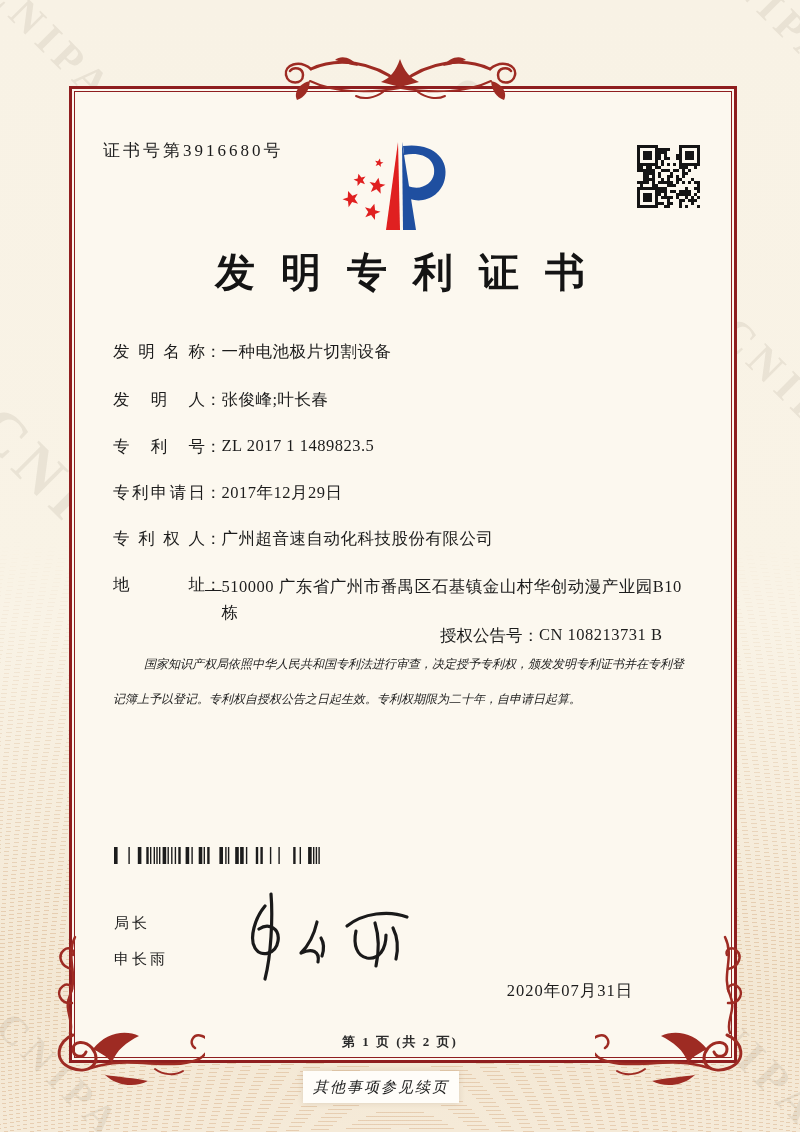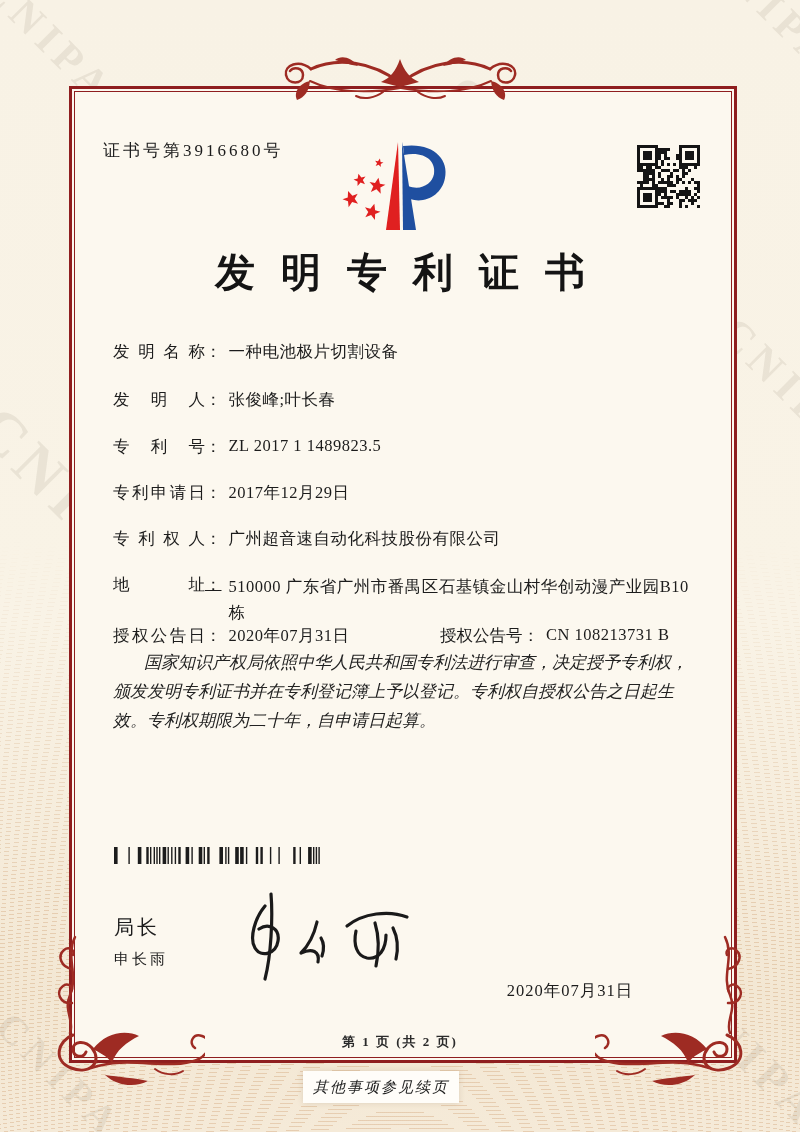--- a/index.html
+++ b/index.html
@@ -24,25 +24,25 @@
   .orn{position:absolute;pointer-events:none;}
   
   .abs{position:absolute;}
   #cert-no{left:103px;top:139px;font-size:17px;letter-spacing:3px;color:#1b1b1b;}
   #title{left:69px;top:245px;width:662px;text-align:center;font-size:40px;font-weight:bold;
          letter-spacing:26px;text-indent:26px;color:#141414;}
   .field-row{position:absolute;left:113px;font-size:16.5px;color:#1c1c1c;}
   .lbl{display:inline-block;width:92px;text-align:justify;text-align-last:justify;
        vertical-align:top;}
   .colon{vertical-align:top;}
-  .val{display:inline-block;margin-left:7px;vertical-align:top;letter-spacing:.5px;}
+  .val{display:inline-block;vertical-align:top;letter-spacing:.5px;}
   .val.wrap{width:470px;line-height:1.55;}
-  .para{position:absolute;left:113px;width:577px;font-size:17px;line-height:29px;
-        font-style:italic;color:#222;text-indent:31px;font-family:Liberation Serif, serif;}
-  #sig-title{left:114px;top:914px;font-size:20px;letter-spacing:3px;color:#1c1c1c;}
+  .para{position:absolute;left:113px;width:577px;font-size:12px;line-height:35px;
+        font-style:italic;color:#222;text-indent:31px;font-family:Liberation Mono, monospace;}
+  #sig-title{left:114px;top:914px;font-size:15px;letter-spacing:3px;color:#1c1c1c;}
   #sig-name{left:114px;top:950px;font-size:15px;letter-spacing:3px;color:#1c1c1c;}
   #issue-date{left:430px;top:980px;width:280px;text-align:center;font-size:16.5px;
               letter-spacing:1px;color:#1c1c1c;}
   #page-info{left:69px;top:1033px;width:662px;text-align:center;font-size:13px;
              letter-spacing:2px;color:#2a2a2a;font-weight:bold;}
   #cont-note{left:303px;top:1071px;width:156px;height:32px;background:#fffdf9;
              box-shadow:0 0 6px rgba(120,90,60,.18);text-align:center;line-height:32px;
              font-size:15px;font-style:italic;letter-spacing:2px;color:#222;}
   #qr{left:637px;top:145px;}
   #barcode{left:114px;top:847px;}
@@ -372,23 +372,20 @@
   </div>
   <div class="field-row" style="top:482px;">
     <span class="lbl">专利申请日</span><span class="colon">：</span><span class="val">2017年12月29日</span>
   </div>
   <div class="field-row" style="top:528px;">
     <span class="lbl">专利权人</span><span class="colon">：</span><span class="val">广州超音速自动化科技股份有限公司</span>
   </div>
   <div class="field-row" style="top:574px;text-decoration:underline;">
     <span class="lbl">地址</span><span class="colon">：</span><span class="val wrap">510000 广东省广州市番禺区石基镇金山村华创动漫产业园B10栋</span>
   </div>
-  <div class="field-row" style="top:625px;">
-    <span class="lbl">授权公告日</span><span class="colon">：</span><span class="val">2020年07月31日</span>
-  </div>
   <div class="field-row" style="top:625px;left:440px;">
     <span>授权公告号</span><span class="colon">：</span><span class="val">CN 108213731 B</span>
   </div>
 
   <p class="para" style="top:648px;margin:0;">国家知识产权局依照中华人民共和国专利法进行审查，决定授予专利权，颁发发明专利证书并在专利登记簿上予以登记。专利权自授权公告之日起生效。专利权期限为二十年，自申请日起算。</p>
 
   <svg class="abs" id="barcode" width="207" height="17" viewBox="0 0 207 17">
       <rect x="0" y="0" width="3.6" height="17" fill="#1c1c1c"></rect>
       <rect x="14.400000000000002" y="0" width="1.4" height="17" fill="#1c1c1c"></rect>
       <rect x="23.800000000000004" y="0" width="3.6" height="17" fill="#1c1c1c"></rect>

